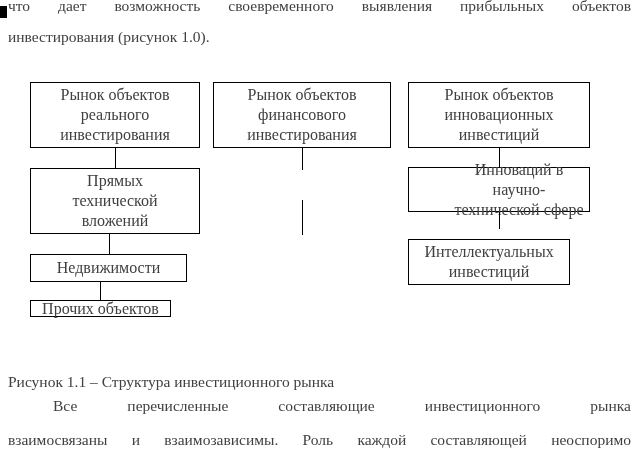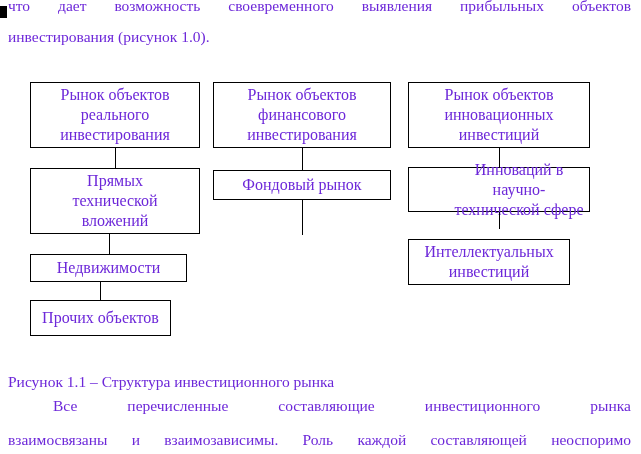--- a/index.html
+++ b/index.html
@@ -2,21 +2,21 @@
 <html><head>
   <meta charset="utf-8">
   <style>
     * { box-sizing: border-box; }
     html, body { margin: 0; padding: 0; background: #ffffff; }
     .page {
       position: relative;
       width: 641px;
       height: 454px;
       background: #ffffff;
-      color: #6d28d9;
+      color: #404040;
       font-family: "Liberation Serif", serif;
       overflow: hidden;
     }
     .textline {
       position: absolute;
       left: 8px;
       right: 10px;
       margin: 0;
       font-size: 15.5px;
       line-height: 19px;
@@ -59,21 +59,21 @@
     }
     .conn { position: absolute; width: 1px; background: #000000; }
 
     
     .col-1 .box-0 { top: 0;     height: 66px; width: 170px; }
     .col-1 .conn-0 { top: 66px;  height: 20px; left: 85px; }
     .col-1 .box-1 { top: 86px;  height: 66px; width: 170px; }
     .col-1 .conn-1 { top: 152px; height: 20px; left: 79px; }
     .col-1 .box-2 { top: 172px; height: 28px; width: 157px; }
     .col-1 .conn-2 { top: 200px; height: 18px; left: 70px; }
-    .col-1 .box-3 { top: 218px; height: 36px; width: 141px; }
+    .col-1 .box-3 { top: 218px; height: 17px; width: 141px; }
 
     
     .col-2 .box-0 { top: 0;     height: 66px; width: 178px; }
     .col-2 .conn-0 { top: 66px;  height: 22px; left: 89px; }
     .col-2 .box-1 { top: 88px;  height: 30px; width: 178px; }
     .col-2 .conn-1 { top: 118px; height: 35px; left: 89px; }
     .col-2 .box-2 { top: 153px; height: 29px; width: 178px; }
 
     
     .col-3 .box-0 { top: 0;     height: 66px; width: 182px; }
@@ -106,21 +106,20 @@
       <div class="box box-2">Недвижимости</div>
       <div class="conn conn-2"></div>
       <div class="box box-3">Прочих объектов</div>
     </div>
 
     <div class="col col-2">
       <div class="box box-0">Рынок объектов
 финансового
 инвестирования</div>
       <div class="conn conn-0"></div>
-      <div class="box box-1">Фондовый рынок</div>
       <div class="conn conn-1"></div>
     </div>
 
     <div class="col col-3">
       <div class="box box-0">Рынок объектов
 инновационных
 инвестиций</div>
       <div class="conn conn-0"></div>
       <div class="box box-1">Инноваций в научно-
 технической сфере</div>

